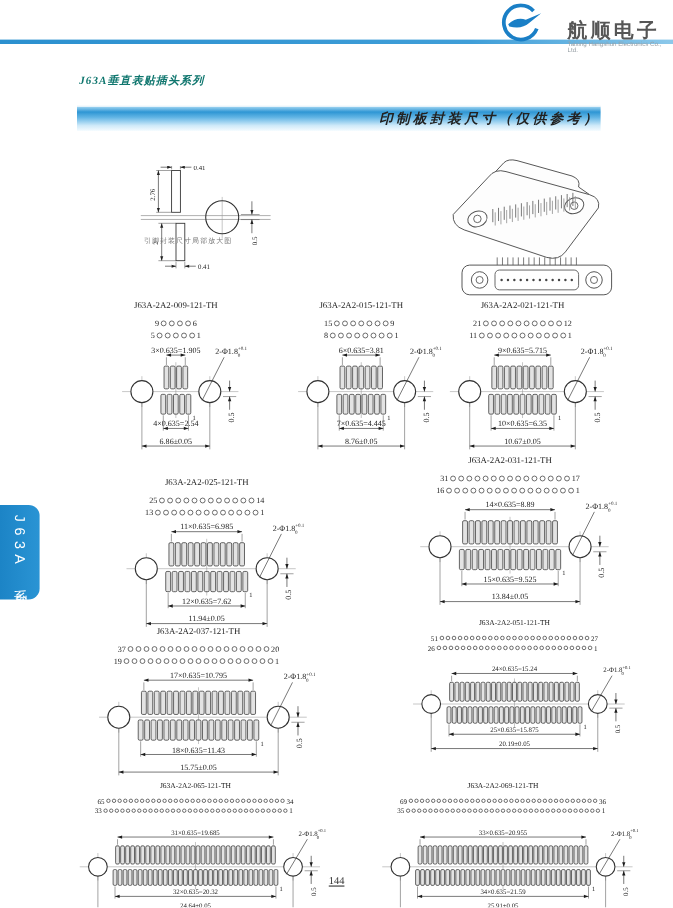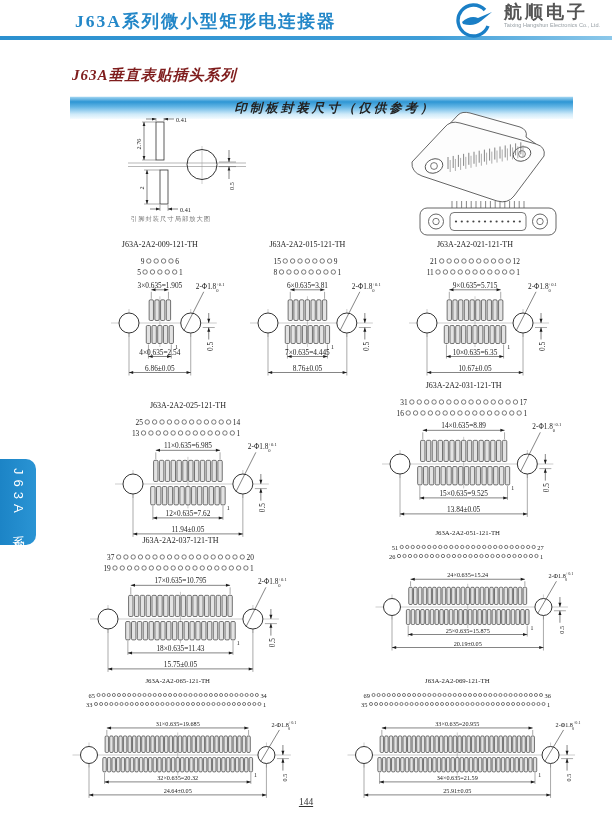--- a/index.html
+++ b/index.html
@@ -3,54 +3,53 @@
 <meta charset="utf-8">
 <style>
   html,body{margin:0;padding:0;background:#fff;}
   .page{position:relative;width:612px;height:825px;background:#fff;overflow:hidden;
         font-family:"Liberation Serif",serif;}
   
   .hdr-title{position:absolute;left:75px;top:9px;font-size:17.5px;font-weight:bold;
              color:#2387c8;letter-spacing:2px;}
   .hdr-rule{position:absolute;left:0;top:36px;width:612px;height:3.5px;
             background:linear-gradient(90deg,#2b90cf 0%,#3f9ed8 70%,#8cc8ea 100%);}
-  .logo{position:absolute;left:452px;top:3px;display:flex;align-items:flex-start;gap:8px;}
+  .logo{position:absolute;left:452px;top:3px;display:flex;align-items:flex-end;gap:20px;}
   .logo-txt{display:flex;flex-direction:column;line-height:1;}
   .logo-name{font-size:18px;font-weight:bold;color:#565656;letter-spacing:3px;
              font-family:"Liberation Sans",sans-serif;}
   .logo-sub{font-size:5.6px;color:#98a0a6;margin-top:2px;font-family:"Liberation Sans",sans-serif;}
   
-  .sec-heading{position:absolute;left:72px;top:66px;font-size:15px;font-weight:bold;
-               font-style:italic;color:#7f1d1d;letter-spacing:1px;}
-  .banner{position:absolute;left:70px;top:96px;width:476px;height:22px;text-align:center;
+  .sec-heading{position:absolute;left:72px;top:66px;font-size:10px;font-weight:bold;
+               font-style:italic;color:#0f766e;letter-spacing:1px;}
+  .banner{position:absolute;left:70px;top:96px;width:476px;height:22px;text-align:right;
           line-height:23px;font-size:12.5px;font-weight:600;font-style:italic;color:#222;
           letter-spacing:3px;
           background:linear-gradient(180deg,#9fd4f1 0%,#2e96d4 22%,#64b6e5 45%,#cfeaf9 78%,#f4fbff 100%);
-          border-top:1px solid #e8f4fb;padding-left:27px;}
+          border-top:1px solid #e8f4fb;}
   
-  .fig{position:absolute;}
+  .fig{position:absolute;margin-top:33px;}
   .fig-caption{position:absolute;left:96px;top:215px;width:150px;text-align:center;
                font-size:6.3px;color:#777;letter-spacing:1px;}
   
   .side-tab{position:absolute;left:0;top:459px;width:36px;height:86px;
             background:linear-gradient(90deg,#1c84c6,#2a94d4);
             border-radius:0 10px 10px 0;display:flex;align-items:center;justify-content:center;}
   .side-tab span{writing-mode:vertical-rl;color:#fff;font-size:13px;letter-spacing:5px;
                  font-family:"Liberation Sans",sans-serif;}
   
   .page-num{position:absolute;left:0;top:797px;width:100%;text-align:center;
             font-size:9.5px;color:#333;text-decoration:underline;}
   svg text{font-family:"Liberation Serif",serif;}
 </style>
 </head>
 <body>
 
 <div class="page">
 
-  <div class="hdr-title">J63A系列微小型矩形电连接器</div>
   <div class="hdr-rule"></div>
   <div class="logo">
     <span>
       <svg width="44" height="42" viewBox="0 0 44 42">
         <path d="M33,7 A15.5,15.5 0 1 0 36,23" fill="none" stroke="#1a7fc6" stroke-width="3.4"></path>
         <path d="M10,19 Q18,12 26,15 L40,9 L29,18 Q22,24 11,21 Z" fill="#1a7fc6"></path>
       </svg>
     </span>
     <span class="logo-txt">
       <span class="logo-name">航顺电子</span>
@@ -242,21 +241,21 @@
           <line x1="94.74000000000001" y1="92" x2="114.74000000000001" y2="52.8" stroke="#333" stroke-width="0.6"></line>
           <text x="106.74000000000001" y="49.8" font-size="7.3" text-anchor="start" fill="#1c1c1c"><tspan>2-Φ1.8</tspan><tspan dy="-3.2" font-size="4.6">+0.1</tspan><tspan dx="-8.5" dy="6" font-size="4.6">0</tspan></text>
           <line x1="113.74000000000001" y1="88.5" x2="125.74000000000001" y2="88.5" stroke="#555" stroke-width="0.5"></line>
           <line x1="119.74000000000001" y1="74" x2="119.74000000000001" y2="84" stroke="#333" stroke-width="0.6"></line>
           <polygon points="119.74000000000001,84 118.24000000000001,79.8 121.24000000000001,79.8" fill="#1c1c1c"></polygon>
           <line x1="119.74000000000001" y1="100.5" x2="119.74000000000001" y2="88.5" stroke="#333" stroke-width="0.6"></line>
           <polygon points="119.74000000000001,88.5 118.24000000000001,92.7 121.24000000000001,92.7" fill="#1c1c1c"></polygon>
           <text x="123.74000000000001" y="107.5" font-size="7.3" text-anchor="middle" fill="#1c1c1c" transform="rotate(-90 123.74000000000001 107.5)">0.5</text>
           <text x="85.96000000000001" y="109.5" font-size="5.8" text-anchor="start" fill="#1c1c1c">1</text>
         </svg></div>
-      <div class="fig" style="left: 228px; top: 239px;"><svg width="179" height="142" viewBox="0 0 179 142">
+      <div class="fig" style="left: 249px; top: 239px;"><svg width="179" height="142" viewBox="0 0 179 142">
           <text x="79.42" y="8" font-size="8" text-anchor="middle" fill="#1c1c1c">J63A-2A2-015-121-TH</text>
           <circle cx="57.22" cy="22" r="2.22" fill="#fff" stroke="#444" stroke-width="0.7"></circle>
           <circle cx="64.62" cy="22" r="2.22" fill="#fff" stroke="#444" stroke-width="0.7"></circle>
           <circle cx="72.02" cy="22" r="2.22" fill="#fff" stroke="#444" stroke-width="0.7"></circle>
           <circle cx="79.42" cy="22" r="2.22" fill="#fff" stroke="#444" stroke-width="0.7"></circle>
           <circle cx="86.82" cy="22" r="2.22" fill="#fff" stroke="#444" stroke-width="0.7"></circle>
           <circle cx="94.22" cy="22" r="2.22" fill="#fff" stroke="#444" stroke-width="0.7"></circle>
           <circle cx="101.62" cy="22" r="2.22" fill="#fff" stroke="#444" stroke-width="0.7"></circle>
           <circle cx="53.519999999999996" cy="33" r="2.22" fill="#fff" stroke="#444" stroke-width="0.7"></circle>
           <circle cx="60.919999999999995" cy="33" r="2.22" fill="#fff" stroke="#444" stroke-width="0.7"></circle>

